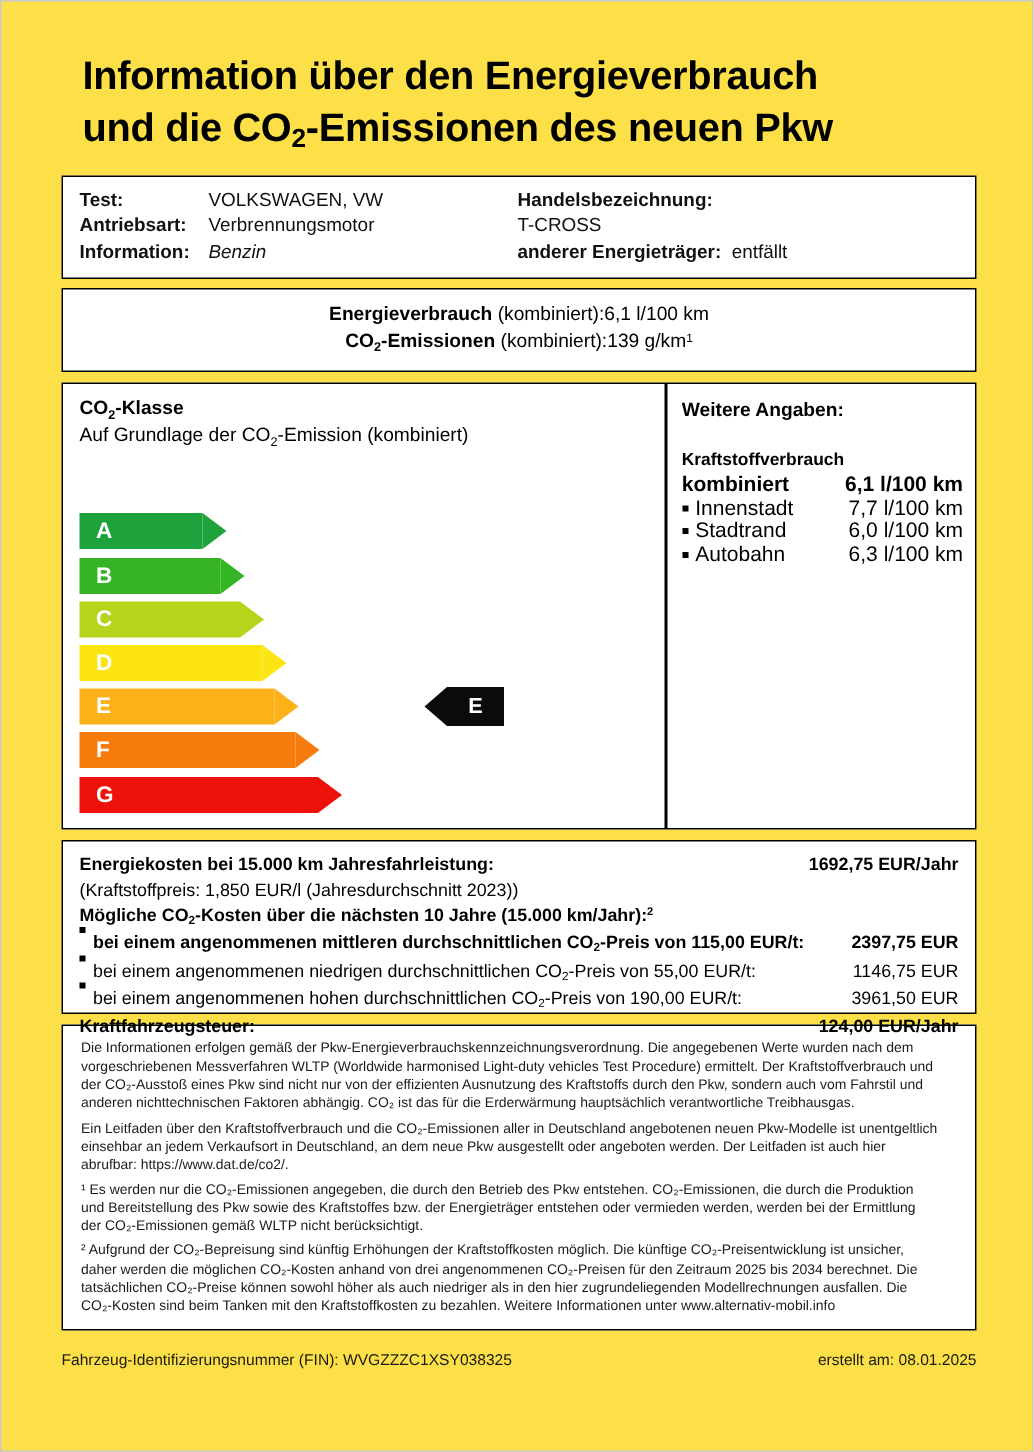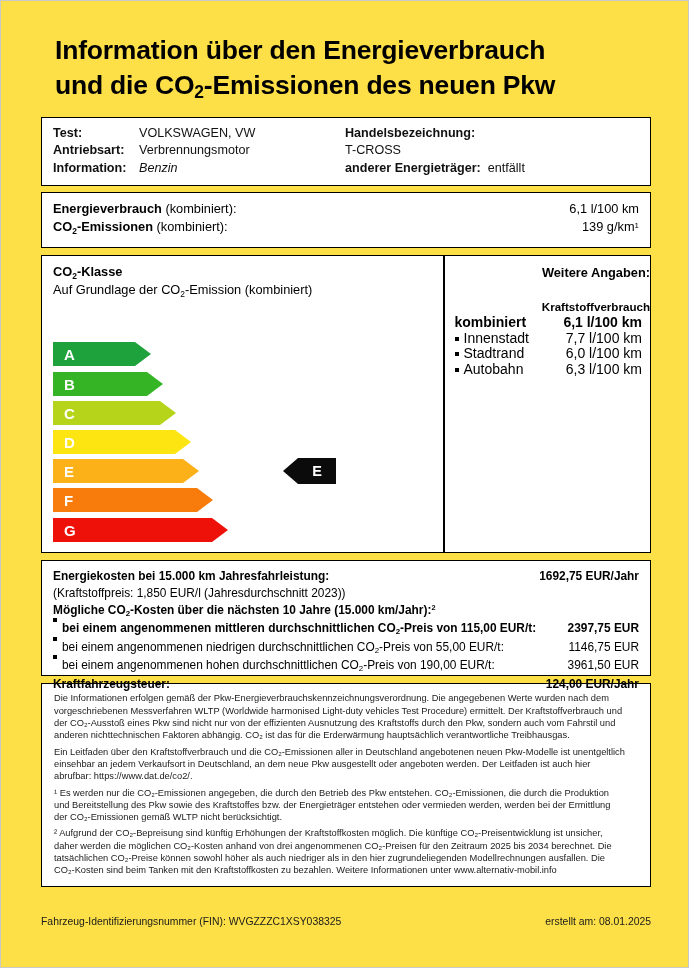--- a/index.html
+++ b/index.html
@@ -61,33 +61,33 @@
   .veh-val { flex: none; }
   .veh-left { width: 292px; flex: none; display: flex; align-items: baseline;}
   .veh-right { display: flex; align-items: baseline; }
   .veh-right .b { font-weight: bold; }
   .italic { font-style: italic; }
 
   
   #consumption-box { margin-top: 6px; height: 56px; }
   .cons-row {
     display: flex;
-    justify-content: space-between;
+    justify-content: center;
     font-size: 12.8px;
     line-height: 18px;
   }
   .cons-row .lab { font-weight: normal; }
   .cons-row .lab b { font-weight: bold; }
   .cons-row .val { font-weight: normal; }
 
   
   #co2-box { margin-top: 7px; height: 298px; position: relative; display: flex; }
   .co2-left { width: 401px; flex: none; position: relative; padding: 8px 0 0 11px; box-sizing: border-box; }
   .co2-div { width: 1.5px; background: #000; flex: none; }
-  .co2-right { flex: 1; padding: 8px 0 0 10px; box-sizing: border-box; text-align: right; }
+  .co2-right { flex: 1; padding: 8px 0 0 10px; box-sizing: border-box; }
   .co2-h1 { font-size: 12.8px; font-weight: bold; line-height: 16px;}
   .co2-h2 { font-size: 12.8px; font-weight: normal; line-height: 17px; }
 
   .scale { position: absolute; left: 11px; top: 86px; }
   .bar-row { position: relative; height: 29.2px; }
   .bar {
     position: relative;
     height: 24px;
     display: flex;
     align-items: center;
@@ -175,21 +175,21 @@
     font-size: 9.3px;
     line-height: 12.25px;
     color: #1a1a1a;
     margin: 0 0 4.5px 0;
     text-align: left;
   }
   .legal-p.tight { margin-bottom: 4px; }
 
   
   #footer {
-    margin-top: 29px;
+    margin-top: 15px;
     display: flex;
     justify-content: space-between;
     font-size: 10.4px;
     color: #1a1a1a;
   }
 </style>
 </head>
 <body>
 
 <div id="page">

